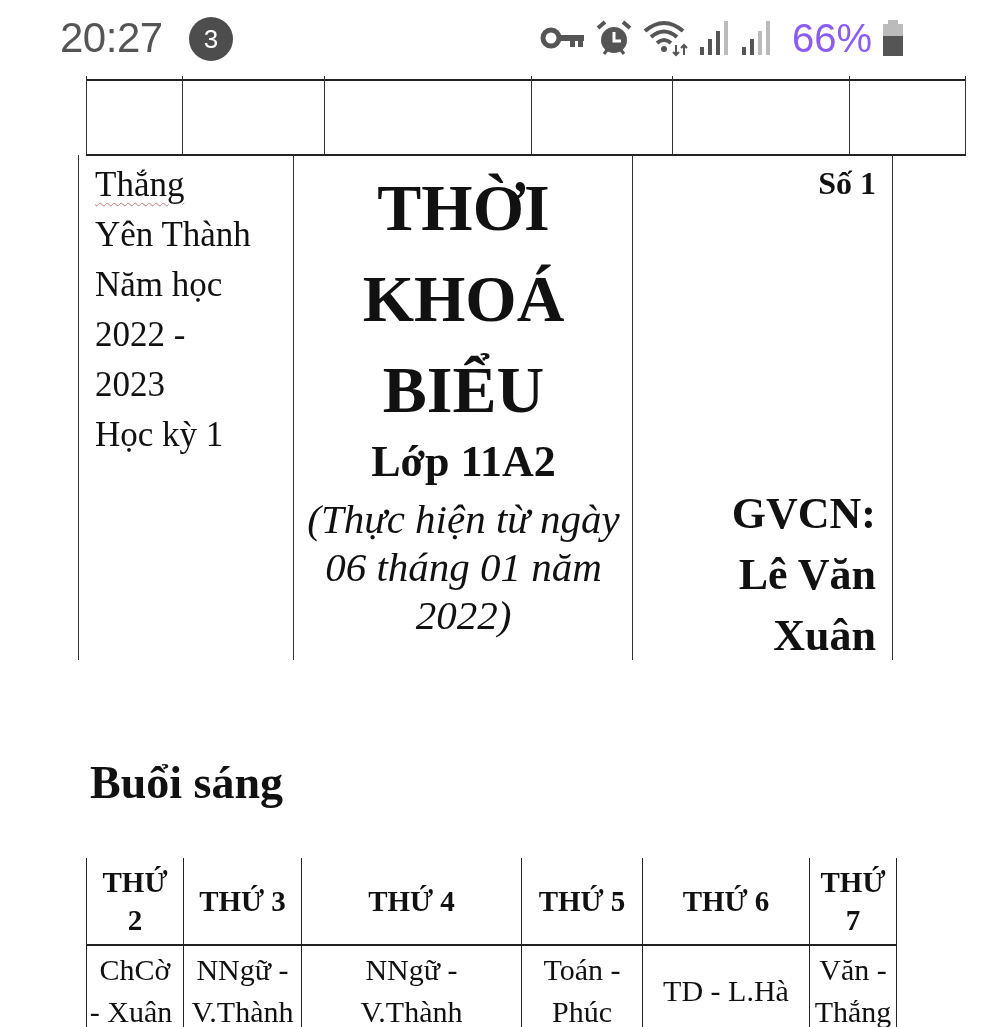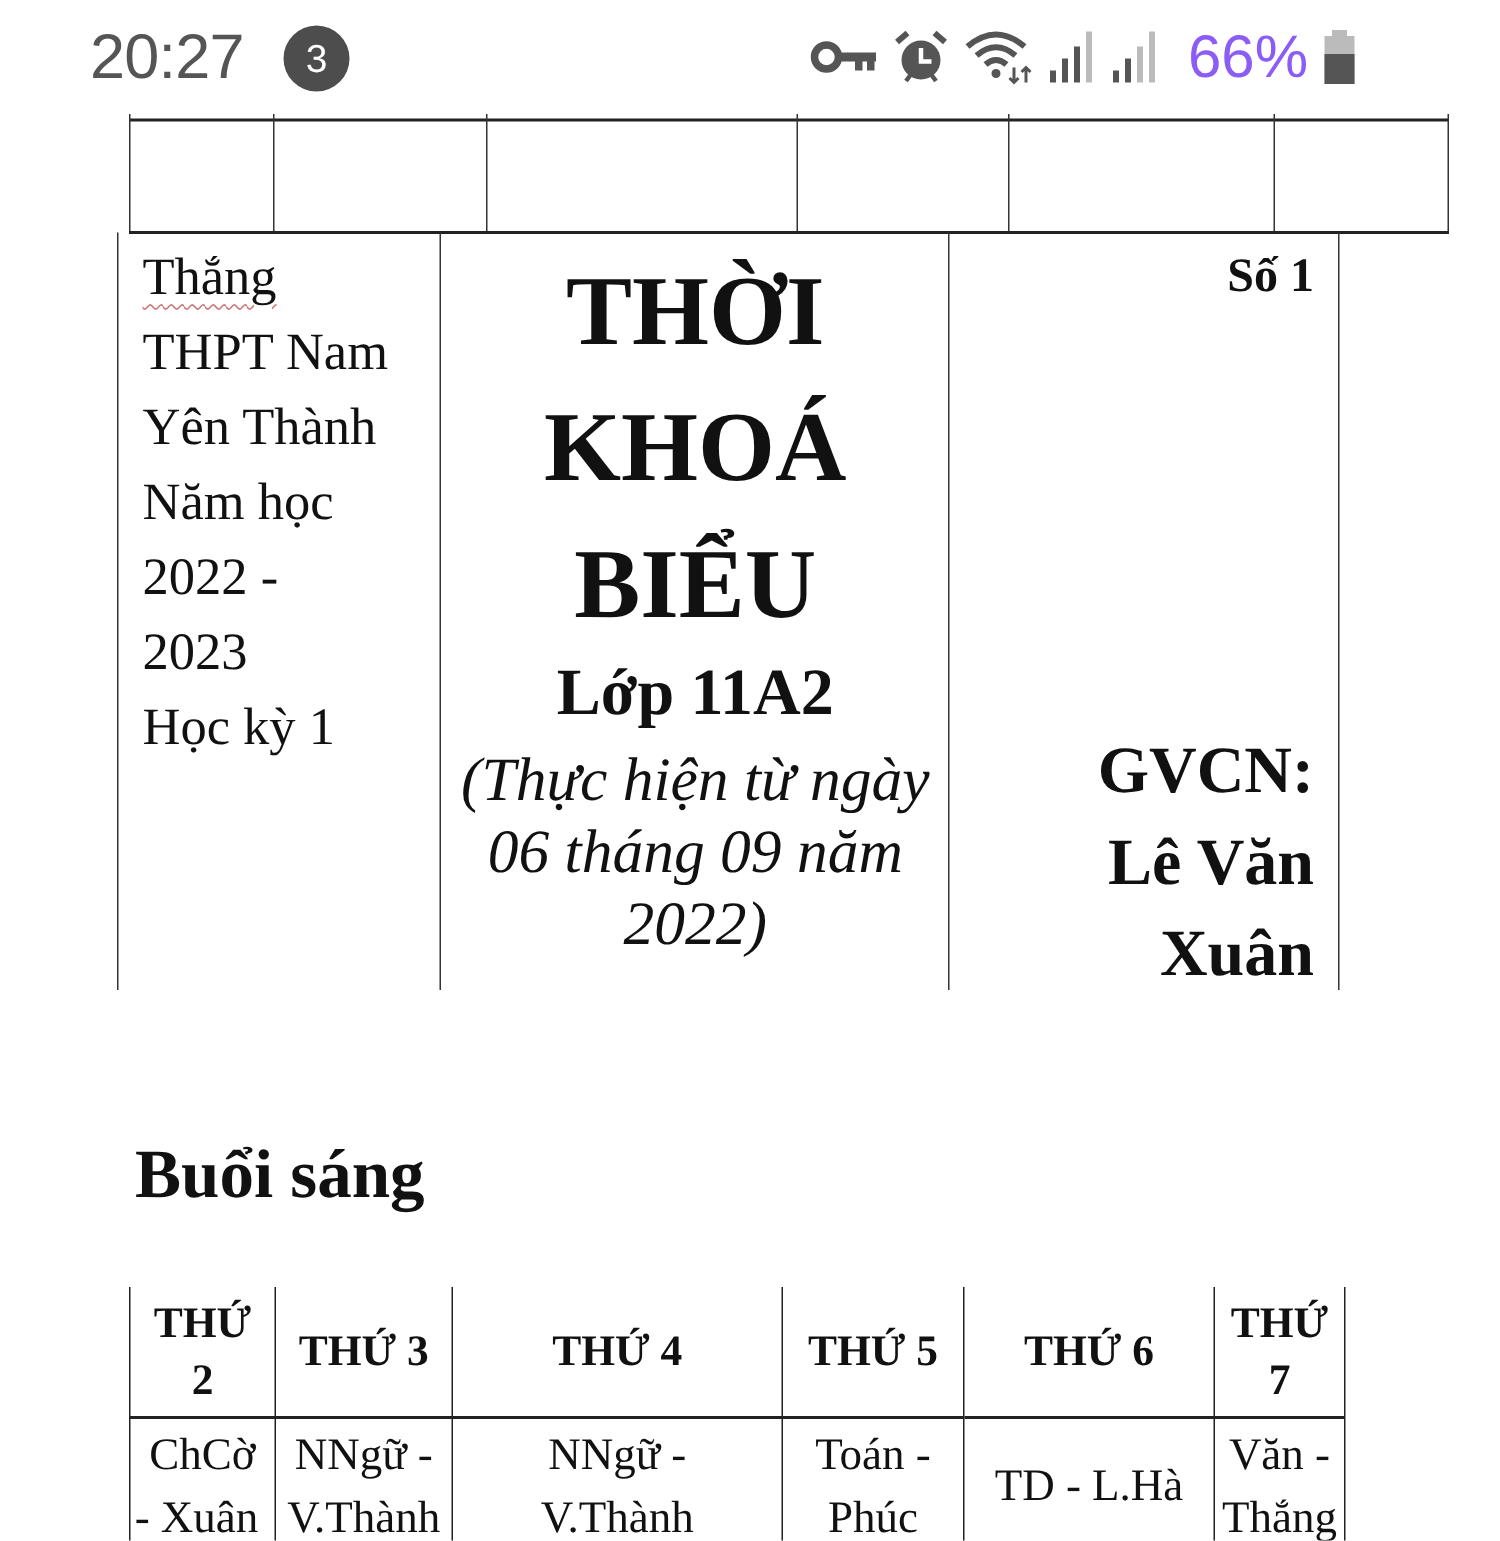--- a/index.html
+++ b/index.html
@@ -102,36 +102,35 @@
 <div class="vline" style="left:849px;top:76px;height:78px"></div>
 <div class="vline" style="left:965px;top:76px;height:78px"></div>
 
 <div class="vline" style="left:78px;top:155px;height:505px"></div>
 <div class="vline" style="left:293px;top:155px;height:505px"></div>
 <div class="vline" style="left:632px;top:155px;height:505px"></div>
 <div class="vline" style="left:892px;top:155px;height:505px"></div>
 
 <div class="school">
   <div><span class="underline">Thắng</span></div>
-  <div>THPT Nam</div>
   <div>Yên Thành</div>
   <div>Năm học</div>
   <div>2022 -</div>
   <div>2023</div>
   <div>Học kỳ 1</div>
 </div>
 
 <div class="title-block">
   <div class="big">THỜI</div>
   <div class="big">KHOÁ</div>
   <div class="big">BIỂU</div>
   <div class="cls">Lớp 11A2</div>
   <div class="note">
     <div>(Thực hiện từ ngày</div>
-    <div>06 tháng 09 năm</div>
+    <div>06 tháng 01 năm</div>
     <div>2022)</div>
   </div>
 </div>
 
 <div class="so">Số 1</div>
 <div class="gvcn">
   <div>GVCN:</div>
   <div>Lê Văn</div>
   <div>Xuân</div>
 </div>

